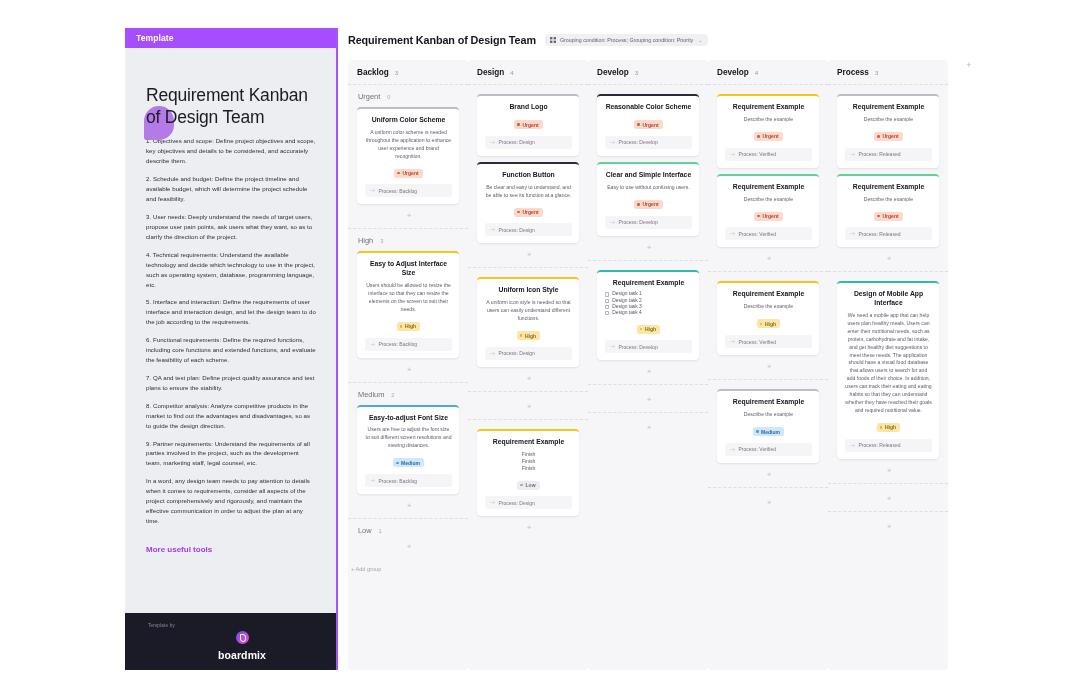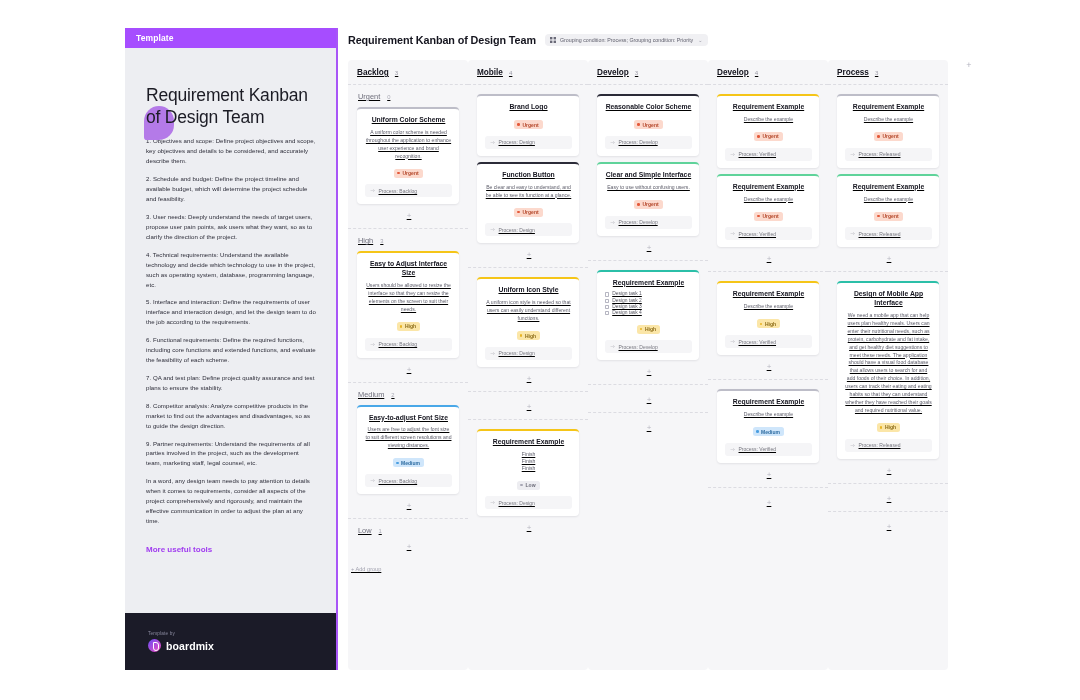--- a/index.html
+++ b/index.html
@@ -49,21 +49,21 @@
   }
   .tpl-more {
     color: #a03bf0; font-size: 8px; font-weight: 700; margin-top: 19px;
   }
 
   .tpl-footer {
     background: #1b1b28; height: 57px; display: flex;
     flex-direction: column; justify-content: center; padding-left: 23px;
   }
   .tpl-footer .by { color: #8b8ba0; font-size: 4.6px; margin-bottom: 3px; letter-spacing: .2px;}
-  .brand-row { display: flex; align-items: center; gap: 5px; }
+  .brand-row { display: flex; align-items: center; gap: 5px; flex-direction: column; }
   .brand-mark {
     width: 13px; height: 13px; border-radius: 50%;
     background: linear-gradient(135deg,#6a4cf5 0%, #f24fc0 100%);
     position: relative;
   }
   .brand-mark::after {
     content:""; position:absolute; left:4.5px; top:3px; width:4px; height:6.5px;
     border:1.4px solid #fff; border-radius: 0 4px 4px 4px; border-left-color:#fff;
   }
   .brand-name { color: #fff; font-size: 10.5px; font-weight: 700; letter-spacing: .1px; }
@@ -78,21 +78,20 @@
     color: #5e5e6b; font-size: 5.3px; white-space: nowrap;
   }
   .grid-ico { width: 6px; height: 6px; display:block; }
   .chip-caret { font-size: 5px; color: #8a8a97; margin-left: 1px; }
 
   .columns { display: flex; gap: 0px; margin-top: 10px; }
   .col {
     width: 120px; background: #f6f6f8; border-radius: 4px;
     margin-right: 0px; padding: 0 0 6px 0; position: relative;
     min-height: 610px;
-    text-decoration: underline;
   }
   .col + .col { margin-left: 0px; }
   .col-head {
     display: flex; align-items: baseline; gap: 6px;
     padding: 8px 9px 7px 9px;
   }
   .col-name { font-size: 8.2px; font-weight: 700; color: #15151f; }
   .col-count { font-size: 6.2px; color: #9a9aa6; }
 
   .grp { border-top: 1px dashed #dcdce2; padding: 0 9px; text-align: center; }
@@ -264,21 +263,21 @@
               <span class="grp-count">1</span>
             </div>
             <div class="grp-body">
               <div class="addbtn">+</div>
             </div>
           </div>
           <div class="add-group">+ Add group</div>
         </div>
         <div class="col" style="margin-right: 0px;">
           <div class="col-head">
-            <span class="col-name">Mobile</span>
+            <span class="col-name">Design</span>
             <span class="col-count">4</span>
           </div>
           <div class="grp">
             <div style="height:9px"></div>
             <div class="grp-body">
               <div class="card" style="border-top-color:#bdbdc8"><div class="card-title">Brand Logo</div><div class="tag urgent">
                   <span class="dot"></span>
                   <span>Urgent</span>
                 </div><div class="proc">
                   <svg class="pico" viewBox="0 0 10 10">

